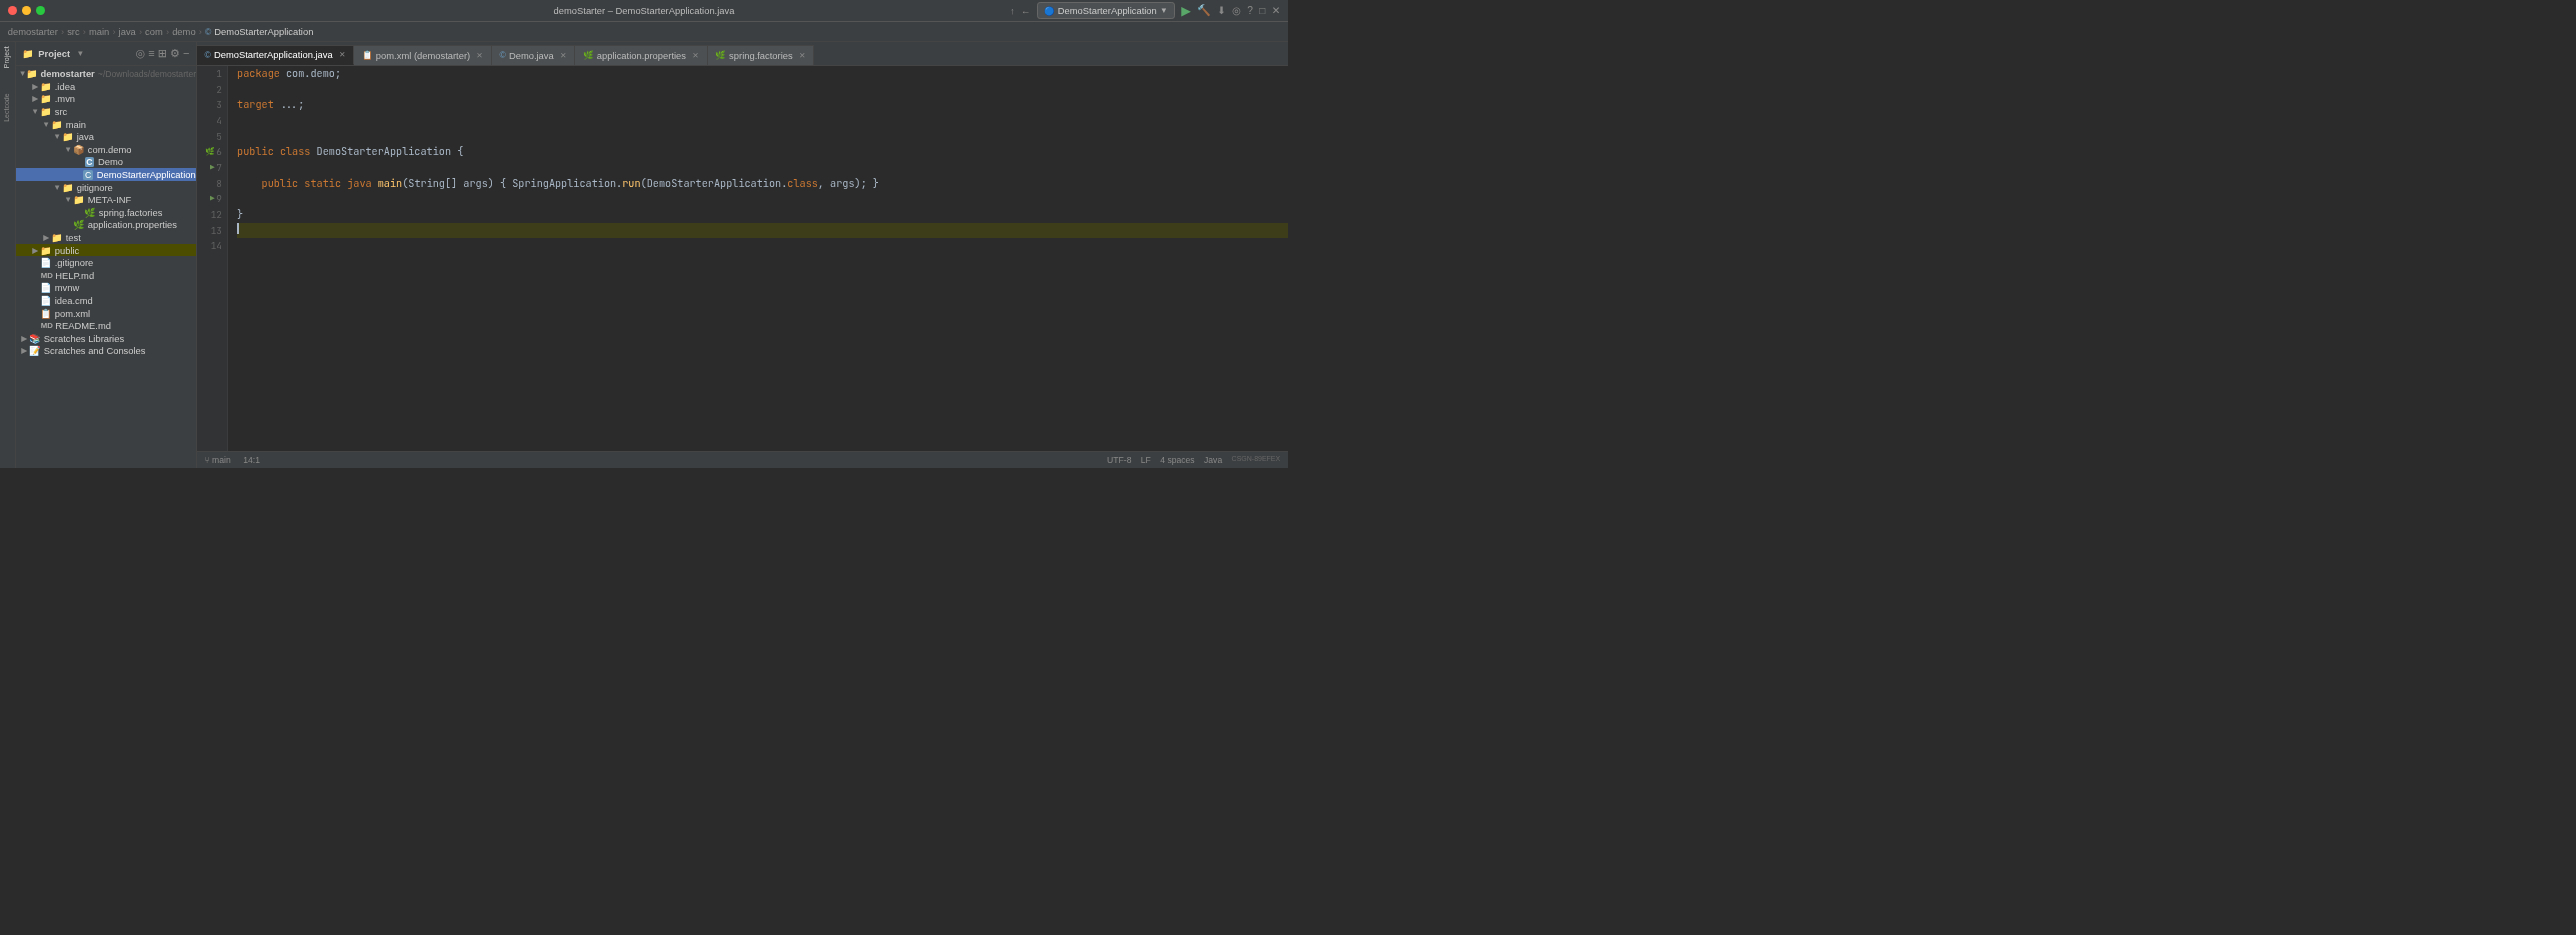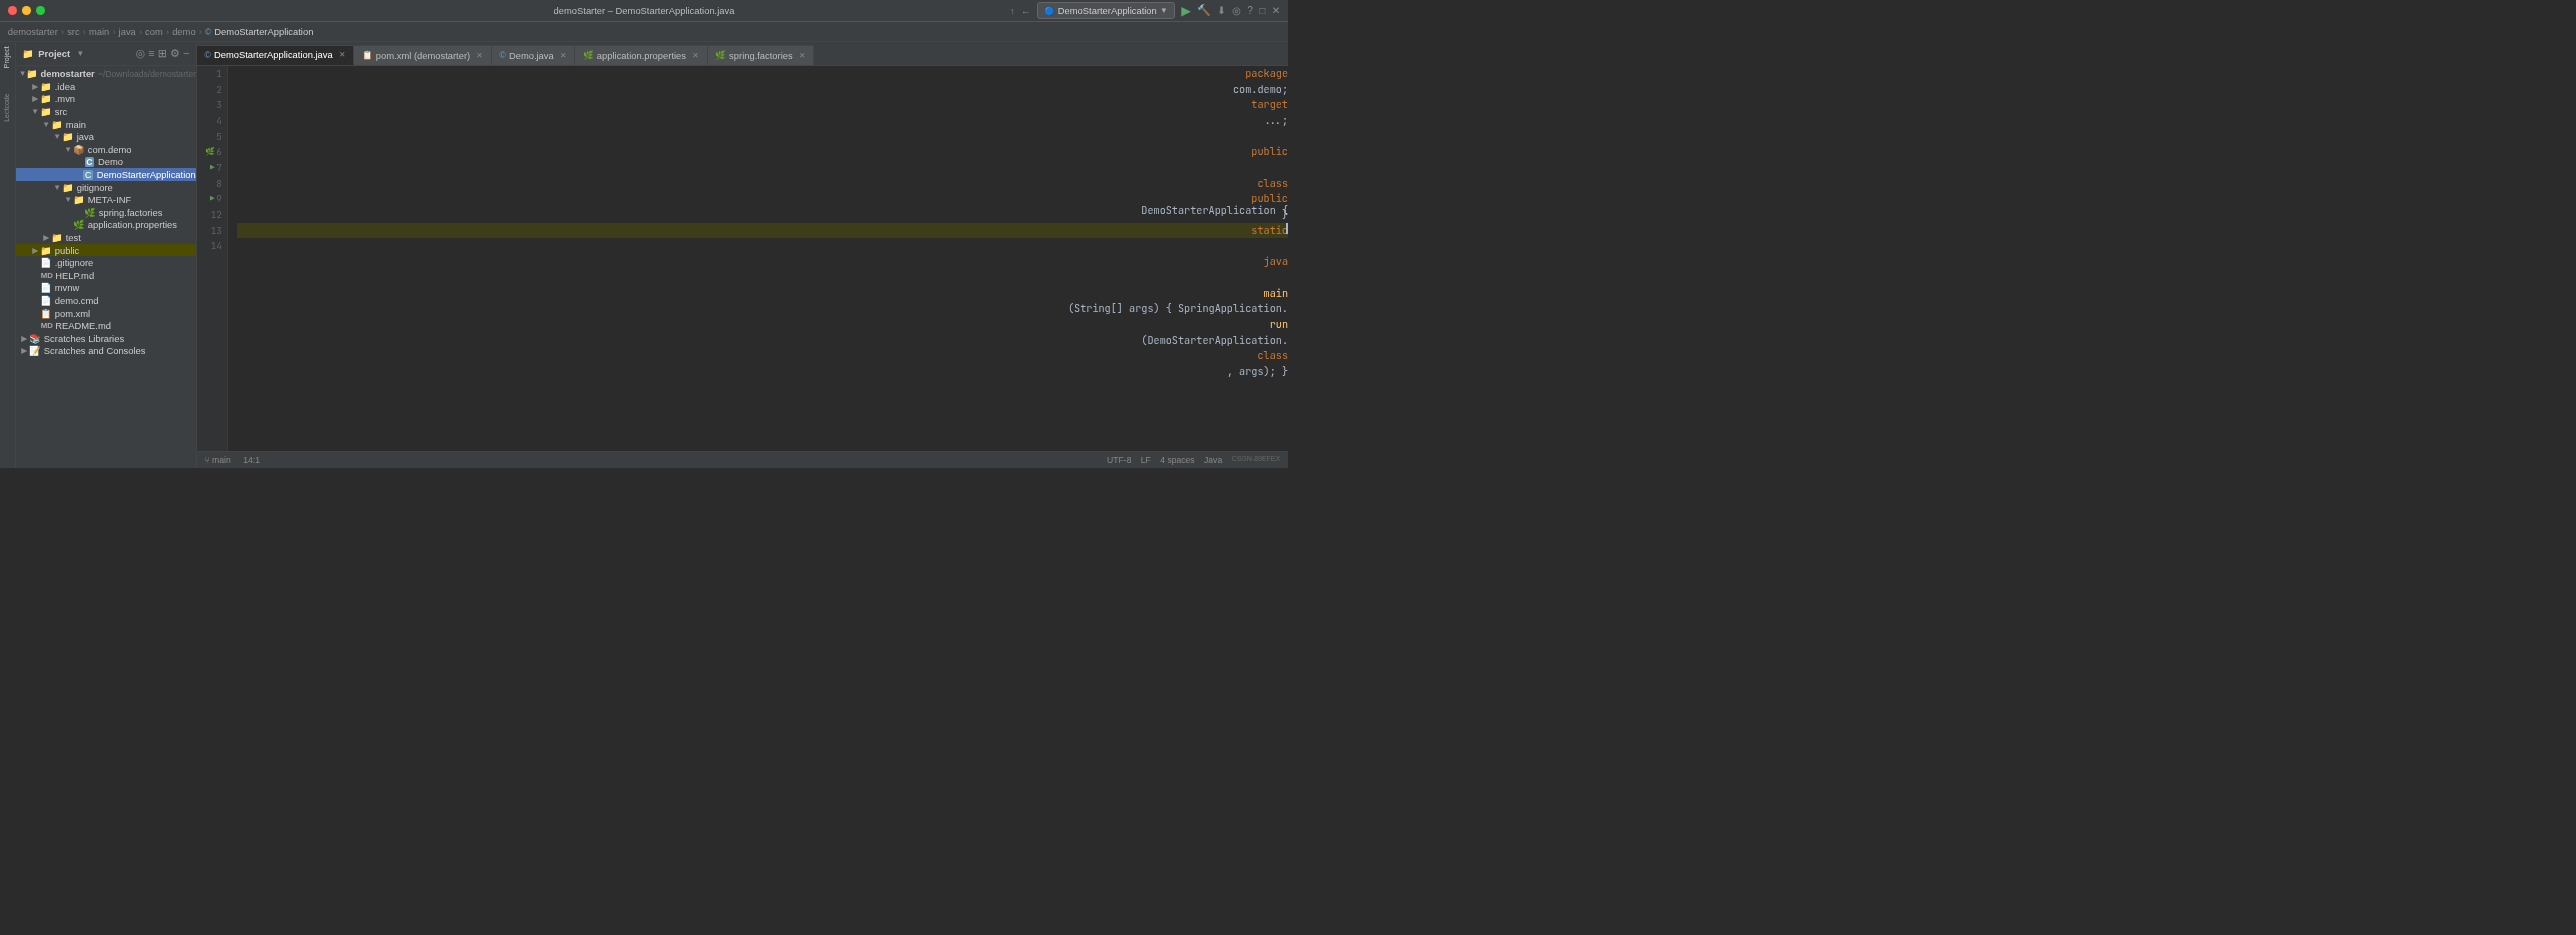--- a/index.html
+++ b/index.html
@@ -240,23 +240,22 @@
 
     .code-area {
       flex: 1;
       padding: 0 0 0 9.4px;
       overflow: auto;
       position: relative;
     }
     .code-line {
       height: 15.7px;
       display: flex;
-      align-items: flex-end;
+      align-items: flex-start;
       white-space: pre;
-      flex-direction: column;
     }
     .code-line.active-line { background: #323232; }
     .code-line.yellow-bg { background: #3d3d1a; }
 
     
     .kw { color: #cc7832; font-weight: normal; } 
     .ann { color: #bbb529; } 
     .fn { color: #ffc66d; }
 
     
@@ -482,21 +481,21 @@
 
       <div class="tree-item" style="padding-left:14px;">
         <span class="tree-arrow" style="visibility:hidden;">▶</span>
         <span class="tree-icon" style="color:#888;">📄</span>
         <span class="tree-label">mvnw</span>
       </div>
 
       <div class="tree-item" style="padding-left:14px;">
         <span class="tree-arrow" style="visibility:hidden;">▶</span>
         <span class="tree-icon" style="color:#888;">📄</span>
-        <span class="tree-label">demo.cmd</span>
+        <span class="tree-label">idea.cmd</span>
       </div>
 
       <div class="tree-item" style="padding-left:14px;">
         <span class="tree-arrow" style="visibility:hidden;">▶</span>
         <span class="tree-icon" style="color:#e8bf6a;">📋</span>
         <span class="tree-label">pom.xml</span>
       </div>
 
       <div class="tree-item" style="padding-left:14px;">
         <span class="tree-arrow" style="visibility:hidden;">▶</span>
@@ -595,21 +594,21 @@
 
         <div class="code-line">&nbsp;</div>
 
         <div class="code-line">&nbsp;</div>
 
 
         <div class="code-line" style="position:relative;">
           <span class="kw">public</span>
           <span style="color:#a9b7c6;"> </span>
           <span class="kw">class</span>
-          <span style="color:#a9b7c6;margin-top:12px;"> DemoStarterApplication {</span>
+          <span style="color:#a9b7c6;"> DemoStarterApplication {</span>
         </div>
 
         <div class="code-line">&nbsp;</div>
 
         <div class="code-line">
           <span style="color:#a9b7c6;">    </span>
           <span class="kw">public</span>
           <span style="color:#a9b7c6;"> </span>
           <span class="kw">static</span>
           <span style="color:#a9b7c6;"> </span>

